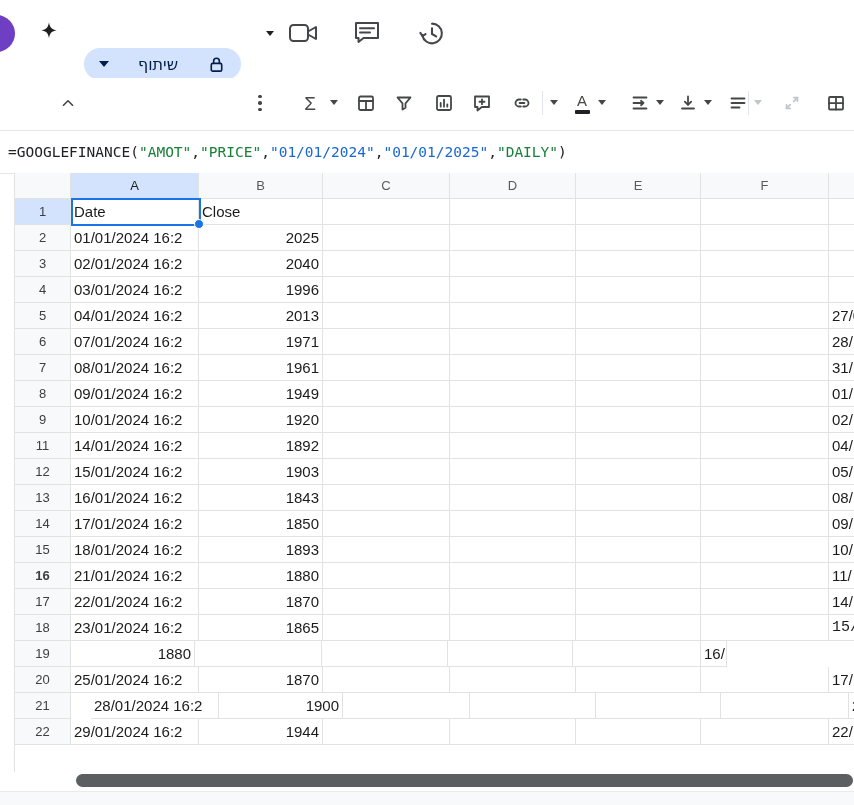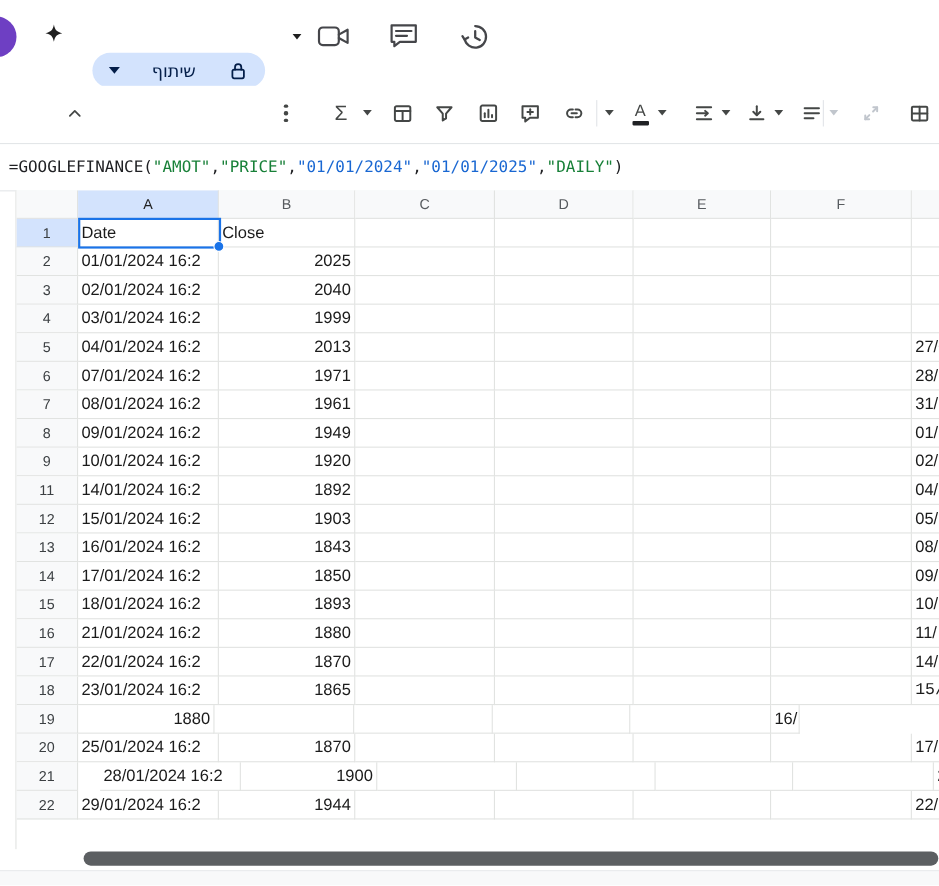--- a/index.html
+++ b/index.html
@@ -277,21 +277,21 @@
         <div class="cell num" data-interactable="true" style="width: 124px;">2040</div>
         <div class="cell" data-interactable="true" style="width: 127px;"></div>
         <div class="cell" data-interactable="true" style="width: 126px;"></div>
         <div class="cell" data-interactable="true" style="width: 125px;"></div>
         <div class="cell" data-interactable="true" style="width: 128px;"></div>
         <div class="cell" data-interactable="true" style="width: 26px;"></div>
       </div>
       <div class="grid-row" data-interactable="false">
         <div class="row-header" data-interactable="true" style="width: 56px;">4</div>
         <div class="cell" data-interactable="true" style="width: 128px;">03/01/2024 16:2</div>
-        <div class="cell num" data-interactable="true" style="width: 124px;">1999</div>
+        <div class="cell num" data-interactable="true" style="width: 124px;">1996</div>
         <div class="cell" data-interactable="true" style="width: 127px;"></div>
         <div class="cell" data-interactable="true" style="width: 126px;"></div>
         <div class="cell" data-interactable="true" style="width: 125px;"></div>
         <div class="cell" data-interactable="true" style="width: 128px;"></div>
         <div class="cell" data-interactable="true" style="width: 26px;"></div>
       </div>
       <div class="grid-row" data-interactable="false">
         <div class="row-header" data-interactable="true" style="width: 56px;">5</div>
         <div class="cell" data-interactable="true" style="width: 128px;">04/01/2024 16:2</div>
         <div class="cell num" data-interactable="true" style="width: 124px;">2013</div>
@@ -385,21 +385,21 @@
         <div class="row-header" data-interactable="true" style="width: 56px;">15</div>
         <div class="cell" data-interactable="true" style="width: 128px;">18/01/2024 16:2</div>
         <div class="cell num" data-interactable="true" style="width: 124px;">1893</div>
         <div class="cell" data-interactable="true" style="width: 127px;"></div>
         <div class="cell" data-interactable="true" style="width: 126px;"></div>
         <div class="cell" data-interactable="true" style="width: 125px;"></div>
         <div class="cell" data-interactable="true" style="width: 128px;"></div>
         <div class="cell" data-interactable="true" style="width: 26px;">10/</div>
       </div>
       <div class="grid-row" data-interactable="false">
-        <div class="row-header" data-interactable="true" style="width: 56px;">16</div>
+        <div class="row-header" data-interactable="true" style="width: 56px; font-weight: bold;">16</div>
         <div class="cell" data-interactable="true" style="width: 128px;">21/01/2024 16:2</div>
         <div class="cell num" data-interactable="true" style="width: 124px;">1880</div>
         <div class="cell" data-interactable="true" style="width: 127px;"></div>
         <div class="cell" data-interactable="true" style="width: 126px;"></div>
         <div class="cell" data-interactable="true" style="width: 125px;"></div>
         <div class="cell" data-interactable="true" style="width: 128px;"></div>
         <div class="cell" data-interactable="true" style="width: 26px;">11/</div>
       </div>
       <div class="grid-row" data-interactable="false">
         <div class="row-header" data-interactable="true" style="width: 56px;">17</div>

